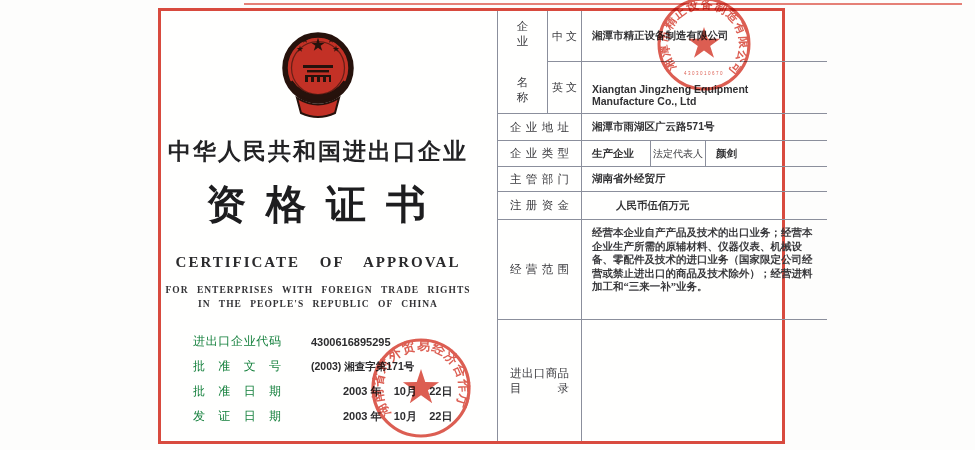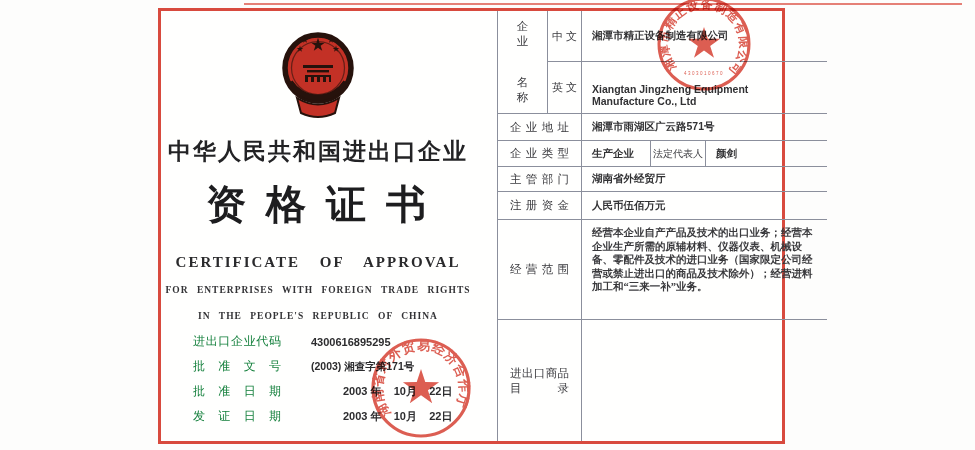--- a/index.html
+++ b/index.html
@@ -19,21 +19,21 @@
   }
 
   
   .left-pane { position:absolute; left:0; top:0; width:336px; height:322px; }
   .center-col { position:absolute; left:0; top:0; width:314px; text-align:center; }
 
   .emblem-wrap { margin-top:15px; }
   .title-cn-1 { margin-top:12px; font-size:23px; font-weight:600; letter-spacing:2px; color:#232325; white-space:nowrap; }
   .title-cn-2 { margin-top:10px; font-size:40px; font-weight:bold; letter-spacing:20px; padding-left:16px; color:#1d1d1f; }
   .title-en   { margin-top:22px; font-size:15px; font-weight:bold; letter-spacing:2px; word-spacing:14px; color:#2a2a2c; }
-  .sub-en     { margin-top:16px; font-size:9.5px; font-weight:bold; letter-spacing:1px; word-spacing:5px; color:#333336; }
+  .sub-en     { margin-top:4px; font-size:9.5px; font-weight:bold; letter-spacing:1px; word-spacing:5px; color:#333336; }
   .sub-en.first { margin-top:14px; }
 
   .fields { position:absolute; left:32px; top:318px; width:290px; }
   .frow { height:25px; display:flex; align-items:center; }
   .flabel { display:inline-block; width:88px; font-size:12px; color:#15803d;
             text-align:justify; text-align-last:justify; }
   .fvalue { margin-left:30px; font-family:"Liberation Sans","DejaVu Sans",sans-serif;
             font-weight:bold; font-size:11px; color:#2c2c2e; white-space:pre; }
   .fvalue.small { font-size:10.5px; }
   .fvalue.date  { margin-left:62px; font-size:11px; }
@@ -59,21 +59,21 @@
   .subrow.cn { height:50px; }
   .subrow.en { height:52px; border-top:1px solid #8b8f9c; }
   .sub-col { width:34px; flex:none; border-right:1px solid #8b8f9c; justify-content:center; }
   .sub-col span { font-size:11px; color:#3a3a3e; letter-spacing:3px; padding-left:3px; }
   .cn-name { font-size:10.5px; }
   .en-name { align-items:flex-end; padding-bottom:6px; padding-right:24px; line-height:12px; font-size:10.5px; }
 
   .r-addr { height:27px; }
   .r-type { height:26px; }
   .r-auth { height:25px; }
-  .r-cap  { height:28px; }
+  .r-cap  { height:28px;gap:24px; }
   .r-scope{ height:100px; }
   .r-cat  { flex:1; }
 
   .val-type { flex:none; width:69px; border-right:1px solid #8b8f9c; }
   .lab2 { width:55px; flex:none; border-right:1px solid #8b8f9c; justify-content:center; }
   .lab2 span { font-size:10px; color:#3a3a3e; }
 
   .scope-text { align-items:flex-start; padding:6px 8px 0 10px;
                 font-family:"Liberation Serif","DejaVu Serif",serif;
                 font-weight:600; font-size:10.5px; line-height:13.5px; color:#39393c; }

